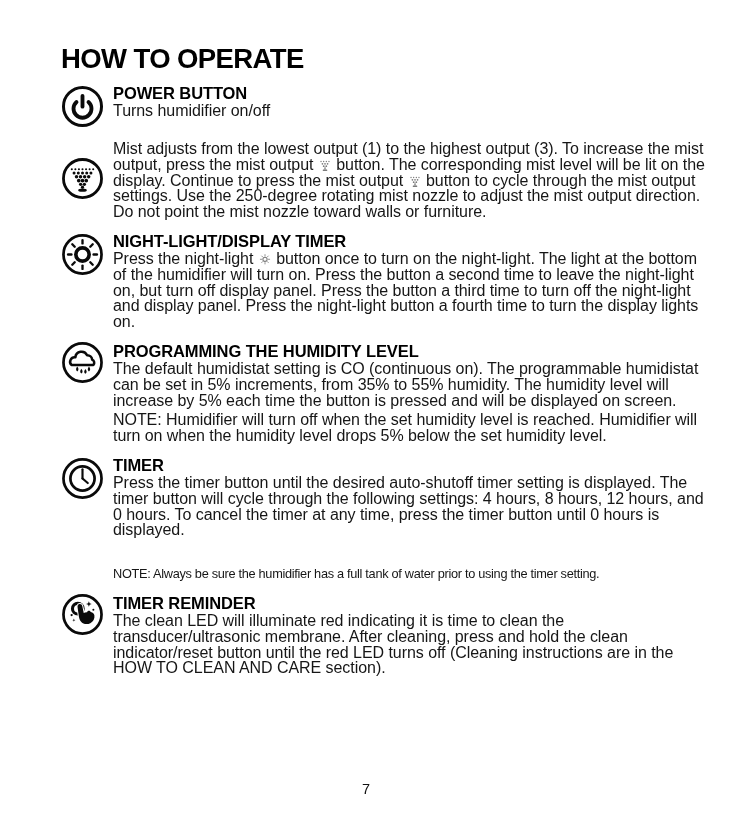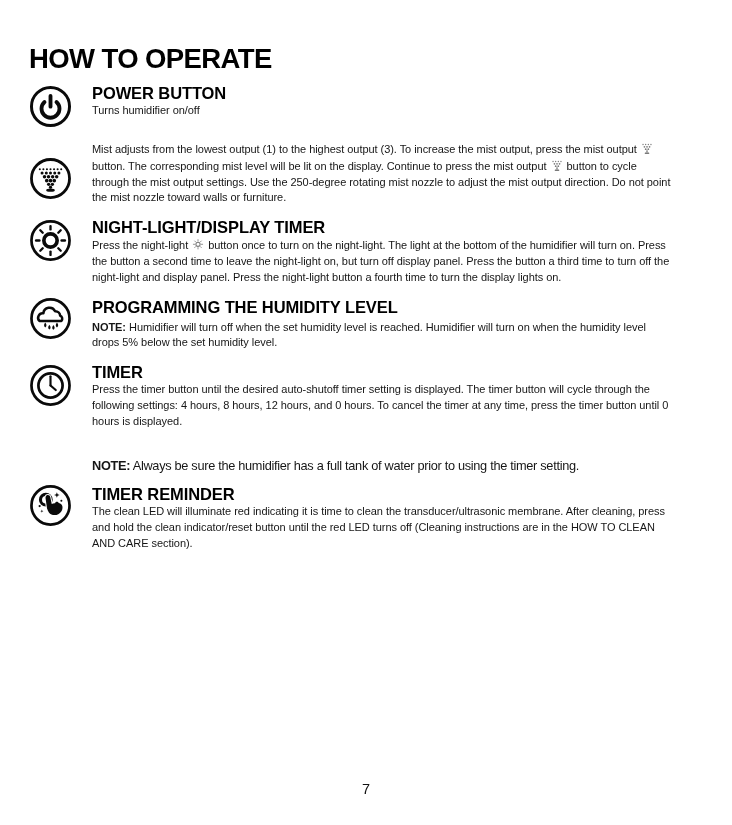--- a/index.html
+++ b/index.html
@@ -2,41 +2,41 @@
 <html><head>
 <meta charset="utf-8">
 <style>
   html,body { margin:0; padding:0; }
   body {
     width:732px; height:825px; background:#ffffff; overflow:hidden;
     position:relative;
     font-family:"Liberation Sans","DejaVu Sans",sans-serif;
     -webkit-font-smoothing:antialiased;
   }
-  .main { position:absolute; left:28px; top:45px; width:645px; }
+  .main { position:absolute; left:60px; top:45px; width:645px; }
   h1.page-title {
     margin:0 0 11px 1px; font-size:27.5px; line-height:28px;
     font-weight:800; letter-spacing:-0.6px; color:#000;
   }
-  section.op-section { display:flex; gap:19px; margin-bottom:12px; }
+  section.op-section { display:flex; gap:8px; margin-bottom:12px; }
   .icon-col { flex:0 0 45px; }
   .section-icon { display:block; width:45px; height:45px; color:#0a0a0a; }
   .section-icon svg { width:45px; height:45px; display:block; }
   .text-col { flex:1 1 auto; min-width:0; }
   h2.section-heading {
     margin:0 0 1px 0; font-size:16.5px; line-height:18px;
     font-weight:700; letter-spacing:-0.1px; color:#000;
   }
   .para {
-    margin:0; font-size:11px; line-height:15.8px;
+    margin:0; font-size:16px; line-height:15.8px;
     color:#161616; letter-spacing:-0.05px;
   }
   .para.note { margin-top:4px; }
   .para.note-condensed { font-size:12.75px; letter-spacing:-0.3px;margin-top:28px; }
-  .seg-bold { font-weight:700;text-align:right; }
+  .seg-bold { font-weight:400;text-align:right; }
   .inline-icon { display:inline-block; width:14px; height:14px; vertical-align:-2px; color:#7a7a7a; }
   .inline-icon svg { width:14px; height:14px; display:block; }
   
   section.op-section:nth-of-type(2) .section-icon { margin-top:15px; }
   section.op-section:nth-of-type(4) .section-icon { margin-top:-2px; }
   section.op-section:nth-of-type(6) .section-icon { margin-top:-2px; }
   .page-number {
     position:absolute; top:781px; left:0; width:100%;
     text-align:center; font-size:14.5px; color:#111;
   }
@@ -219,20 +219,21 @@
     <div class="icon-col">
       <span class="section-icon">
           <svg viewBox="0 0 48 48">
             <use href="#humidity-icon"></use>
           </svg>
         </span>
     </div>
     <div class="text-col">
       <h2 class="section-heading">PROGRAMMING THE HUMIDITY LEVEL</h2>
       <div class="paragraphs">
+          <p class="para body"><span>The default humidistat setting is CO (continuous on). The programmable humidistat can be set in 5% increments, from 35% to 55% humidity. The humidity level will increase by 5% each time the button is pressed and will be displayed on screen.</span></p>
           <p class="para note"><span class="seg-bold">NOTE:</span><span> Humidifier will turn off when the set humidity level is reached. Humidifier will turn on when the humidity level drops 5% below the set humidity level.</span></p>
         </div>
     </div>
   </section>
 
   <section class="op-section">
     <div class="icon-col">
       <span class="section-icon">
           <svg viewBox="0 0 48 48">
             <use href="#timer-icon"></use>

